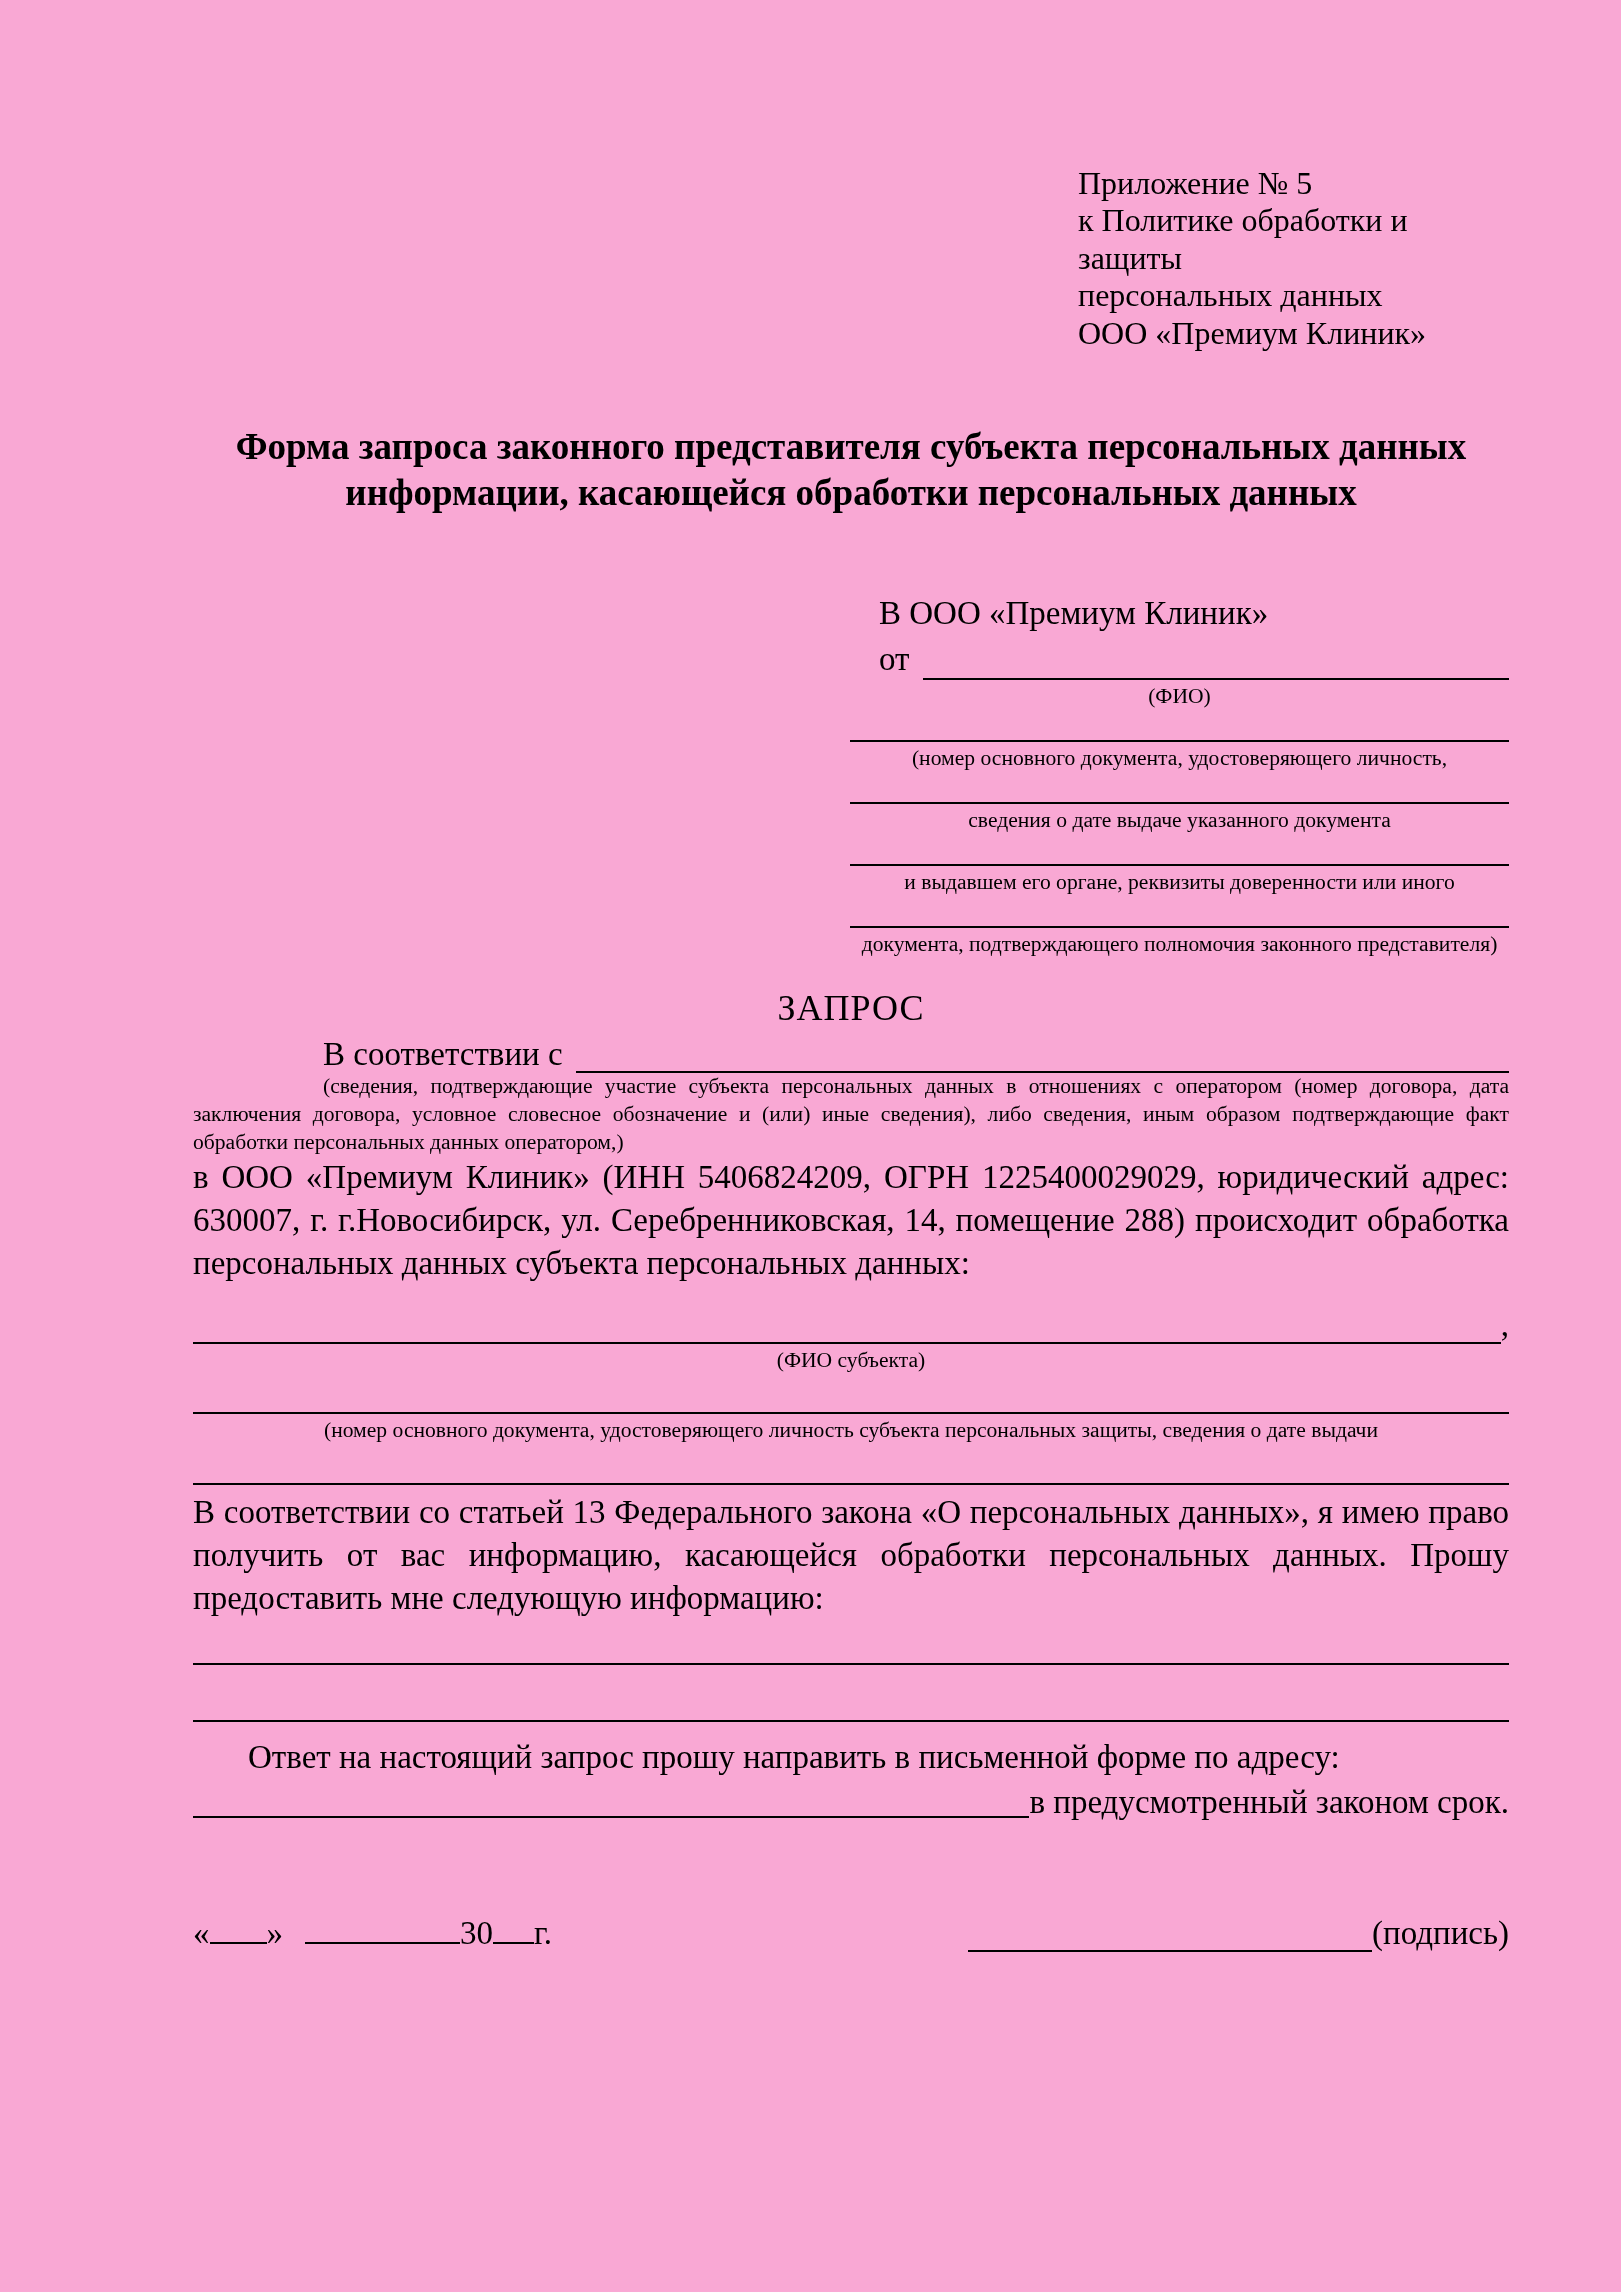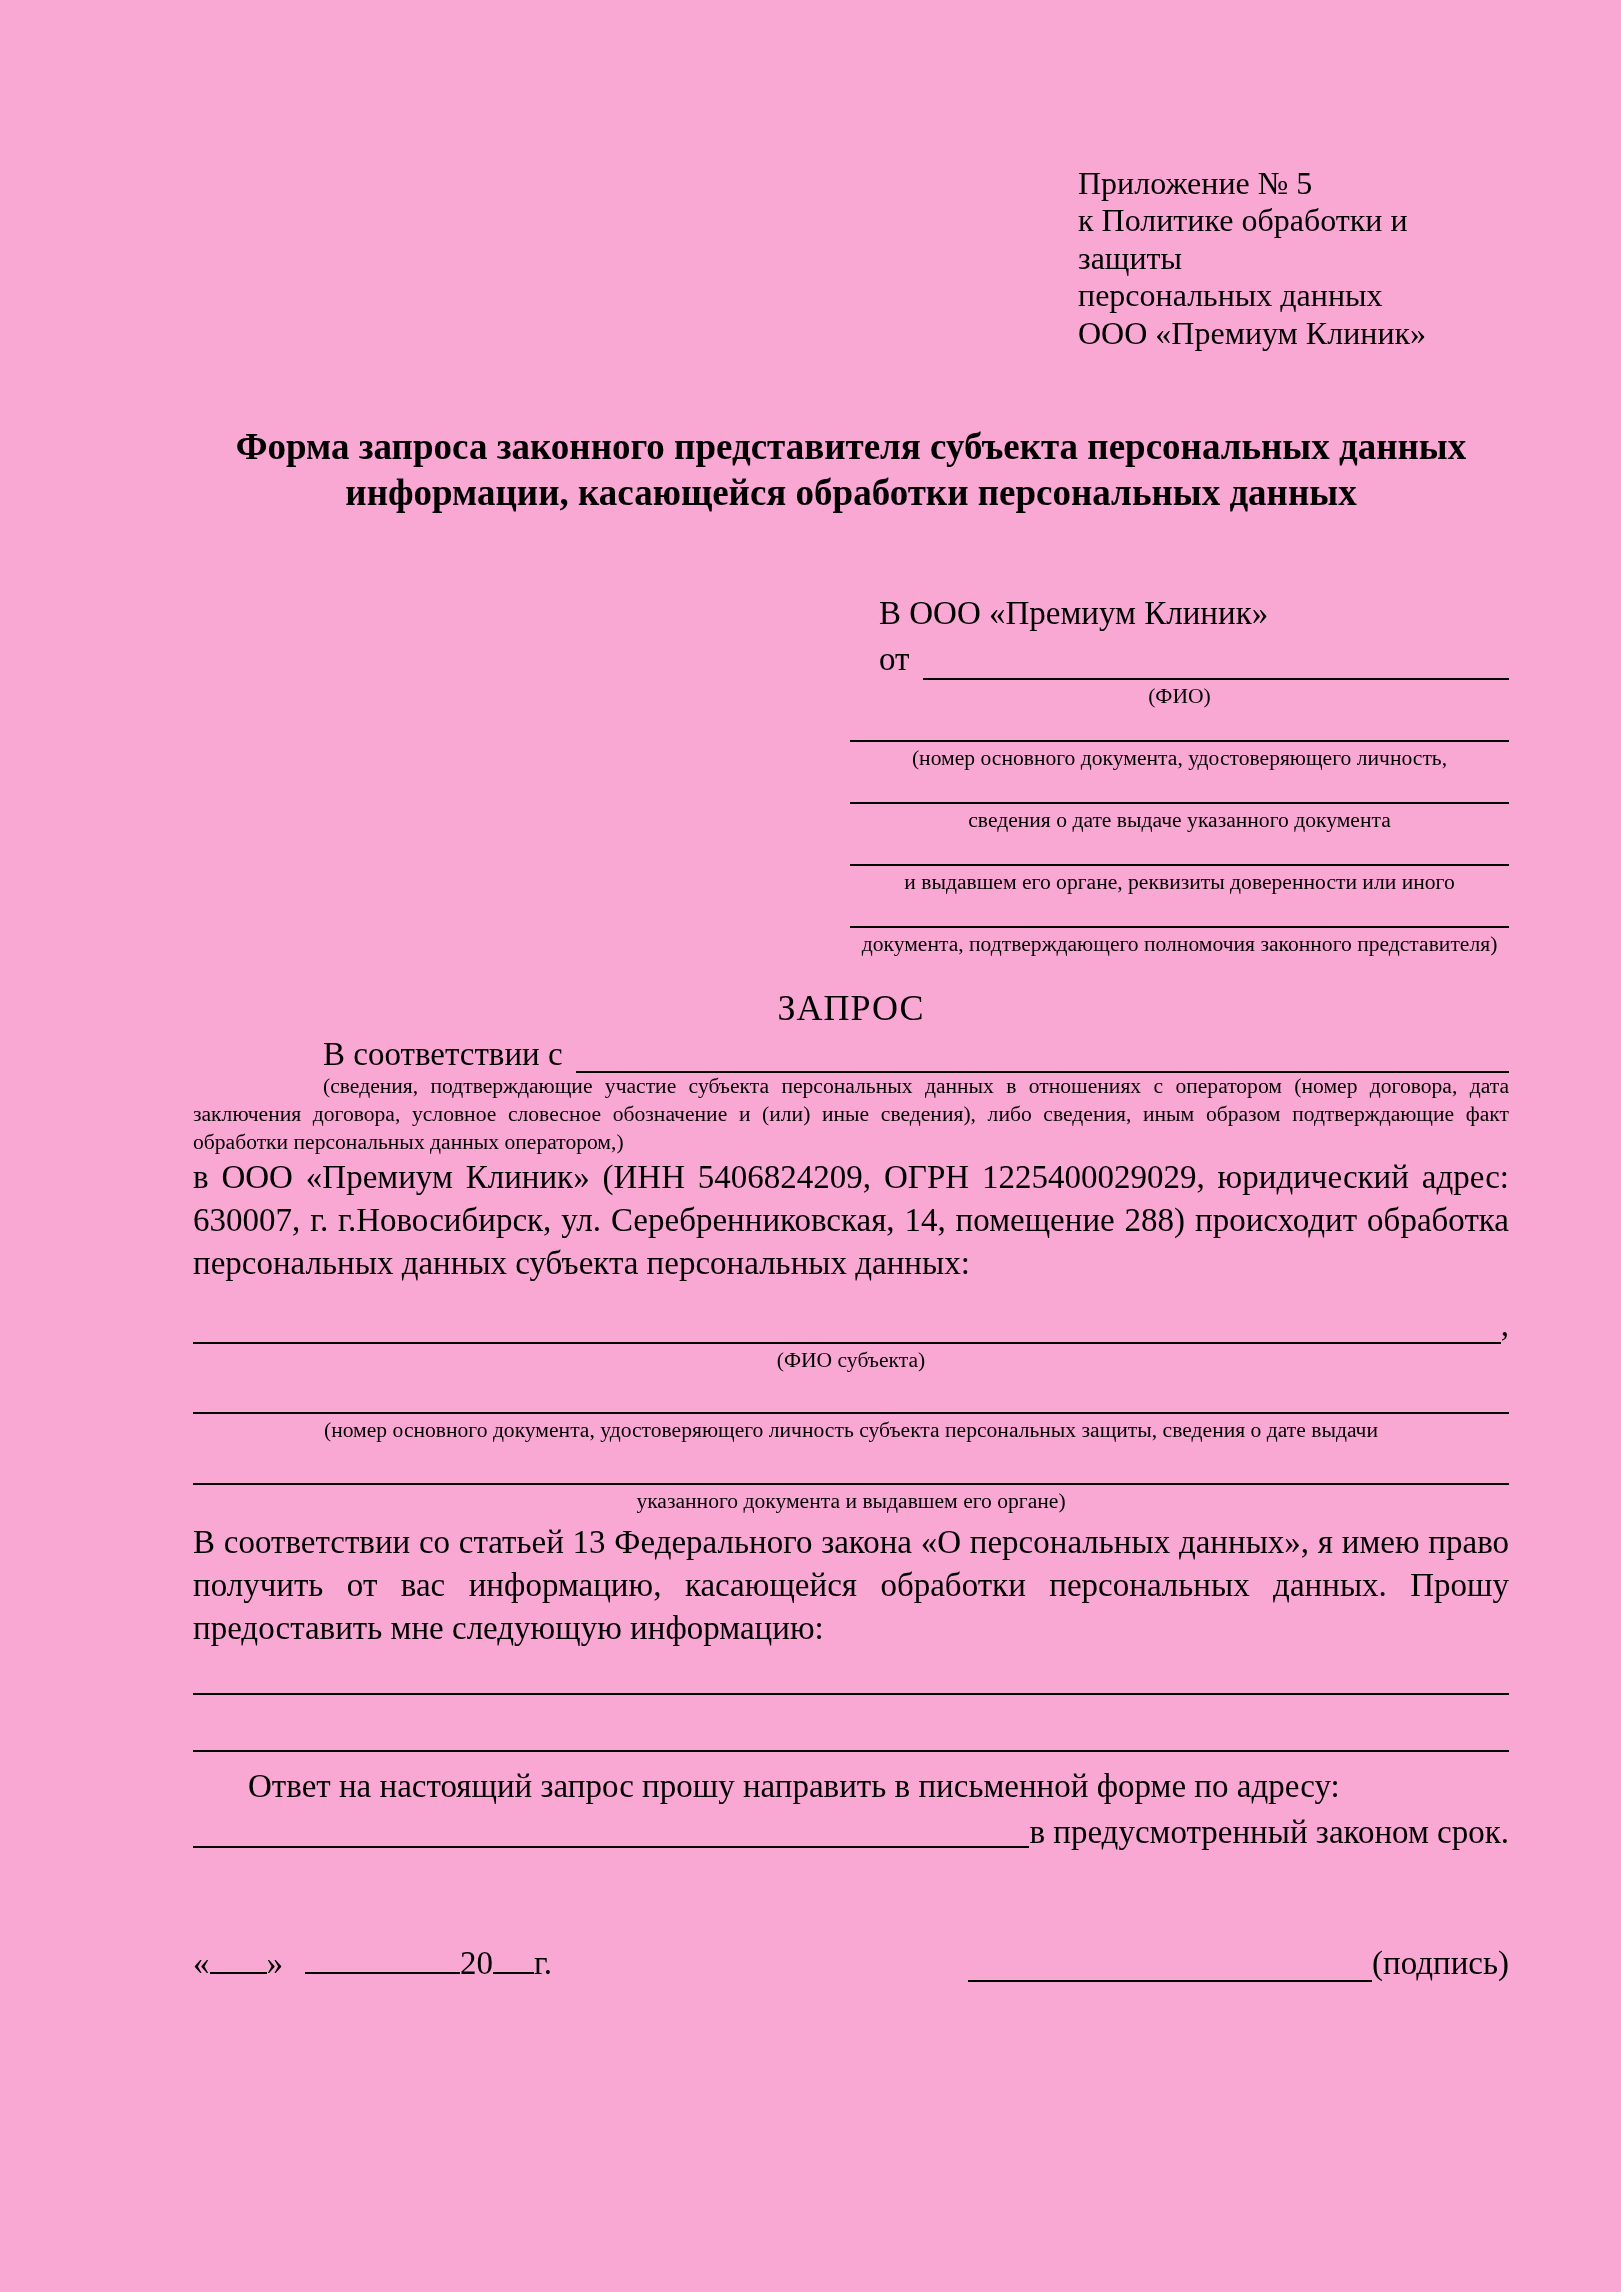--- a/index.html
+++ b/index.html
@@ -100,37 +100,36 @@
   <div class="comma-row">
     <span class="fill"></span>
     <span>,</span>
   </div>
   <div class="cap">(ФИО субъекта)</div>
 
   <div class="rule gap-top"></div>
   <div class="cap">(номер основного документа, удостоверяющего личность субъекта персональных защиты, сведения о дате выдачи</div>
 
   <div class="rule gap-top"></div>
-  <div class="cap">указанного документа и выдавшем его органе)</div>
 
   <div class="para law">В соответствии со статьей 13 Федерального закона «О персональных данных», я имею право получить от вас информацию, касающейся обработки персональных данных. Прошу предоставить мне следующую информацию:</div>
 
   <div class="rule blankline-1"></div>
   <div class="rule blankline-2"></div>
 
   <div class="reply">Ответ на настоящий запрос прошу направить в письменной форме по адресу:</div>
   <div class="reply-cont">
     <span class="fill"></span>
     <span>в предусмотренный законом срок.</span>
   </div>
 
   <div class="footer">
     <div class="date-left">
       <span>«</span><span class="blank" style="width:57px"></span><span>»</span>
-      <span class="blank" style="width:155px; margin-left:13.7px"></span><span>20</span><span class="blank" style="width:41px"></span><span>г.</span>
+      <span class="blank" style="width:155px; margin-left:13.7px"></span><span>30</span><span class="blank" style="width:41px"></span><span>г.</span>
     </div>
     <div class="sign-right">
       <span class="blank" style="width:404px"></span>
         <span>(подпись)</span>
     </div>
   </div>
 
 </div>
 
 

